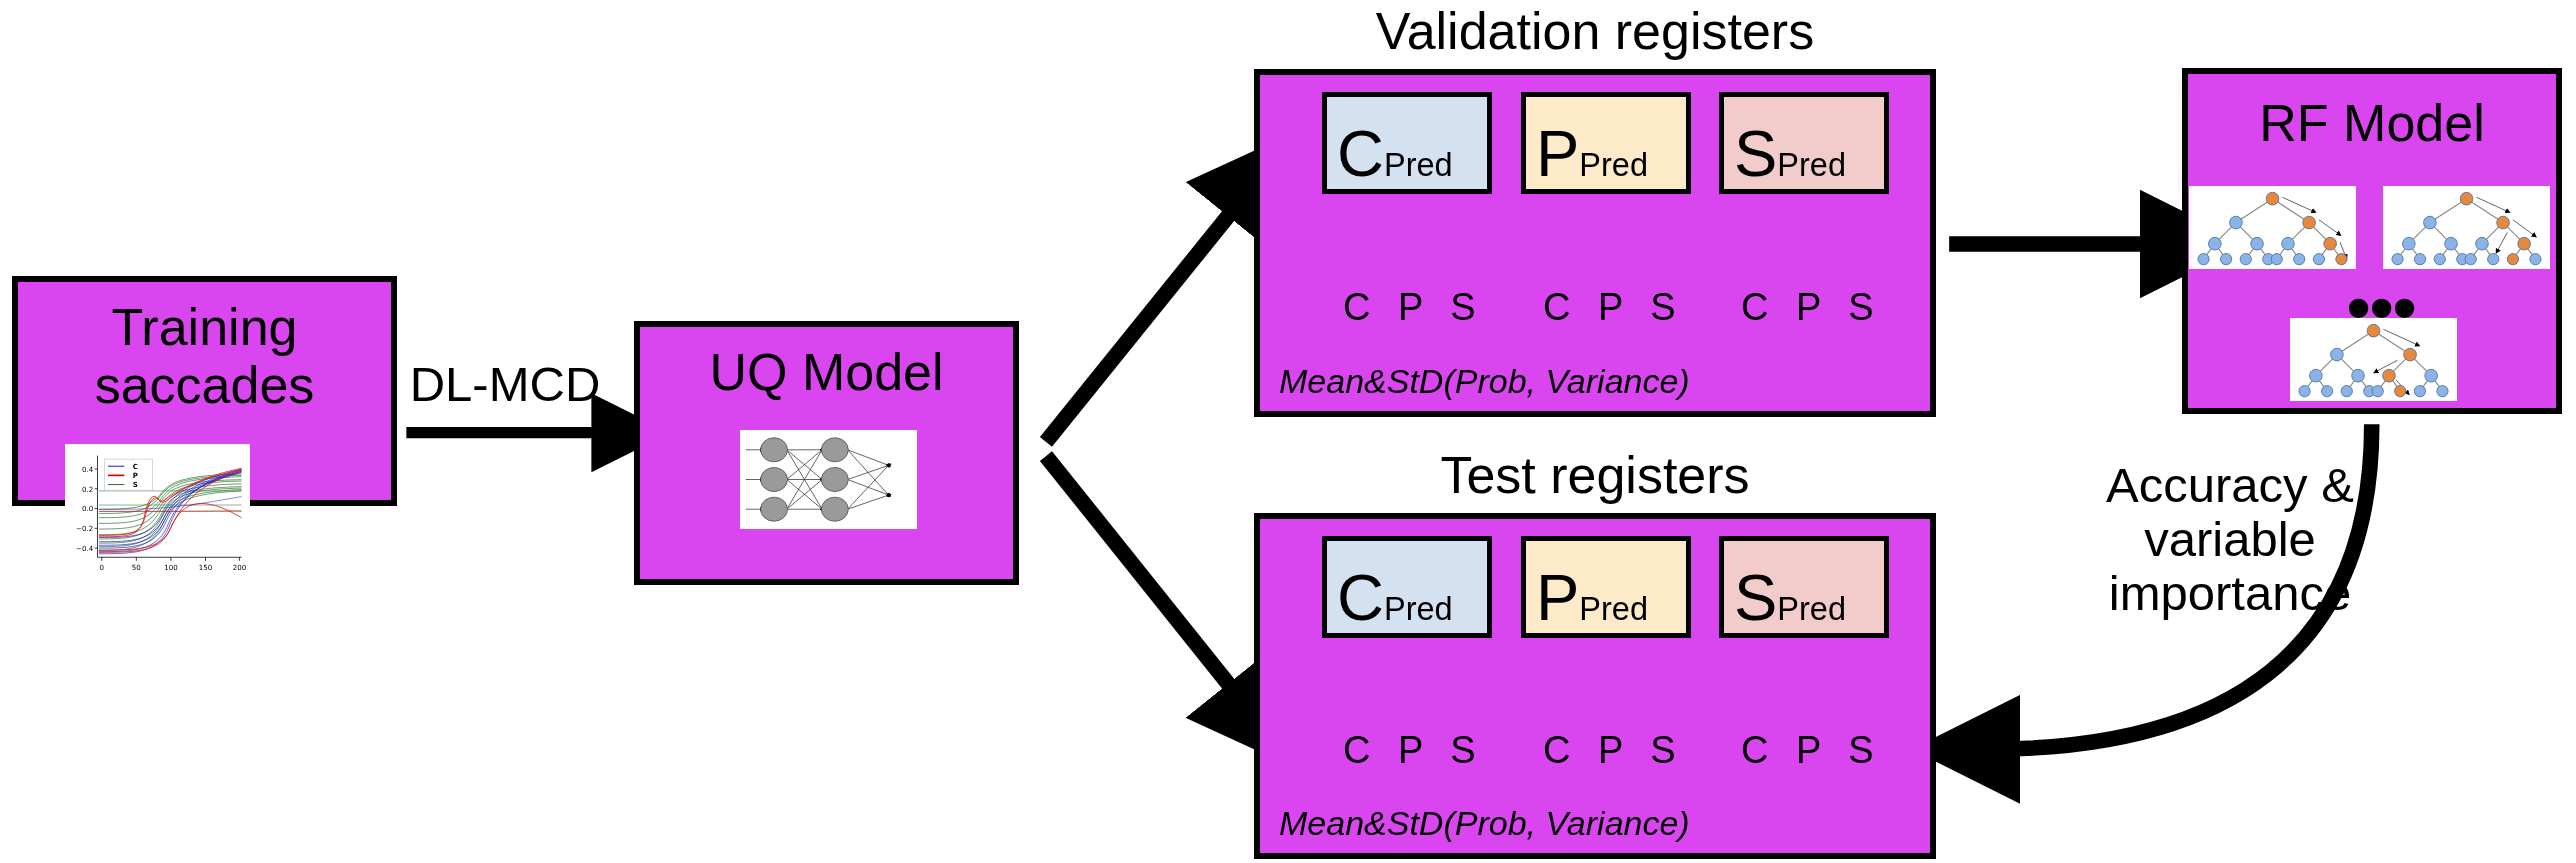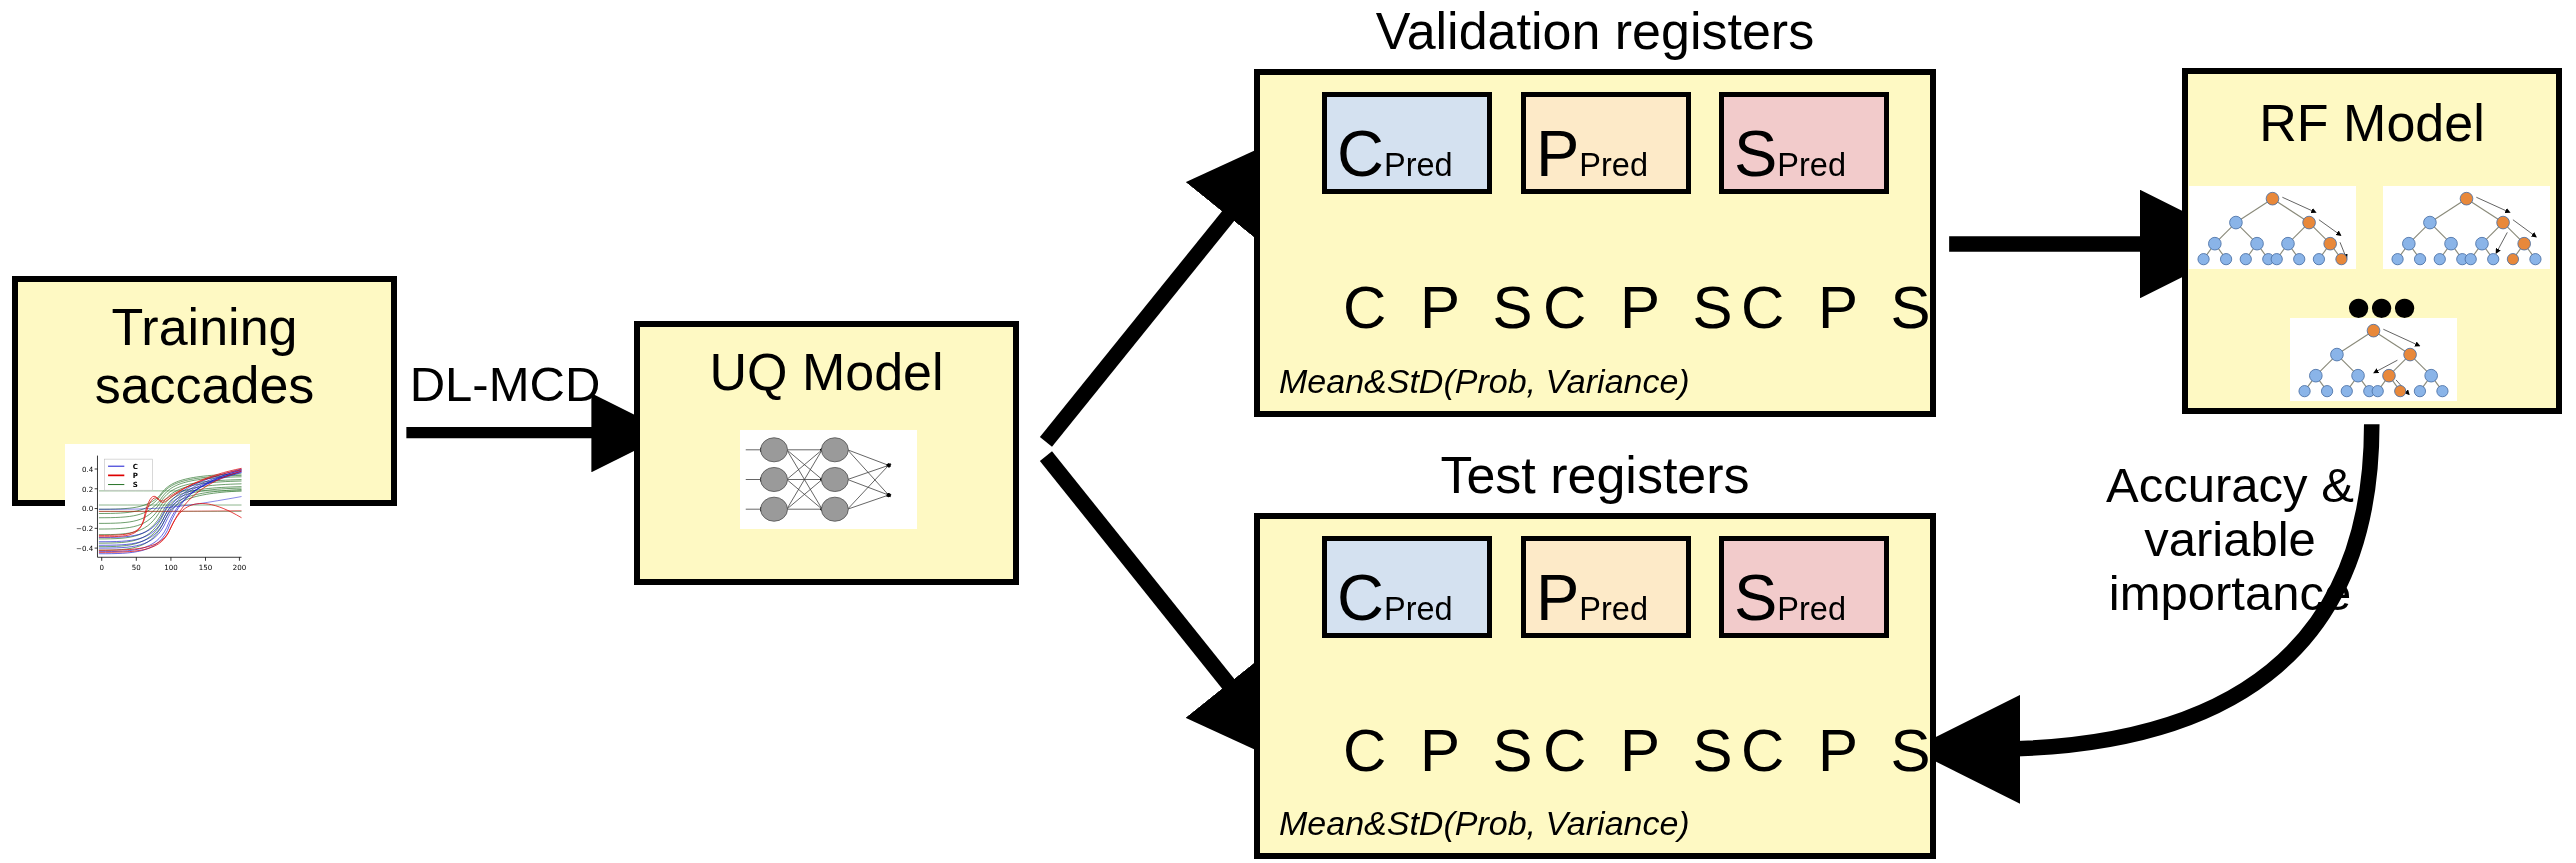--- a/index.html
+++ b/index.html
@@ -1,37 +1,37 @@
 <!DOCTYPE html>
 <html style="font-size:11.3px"><head>
 <meta charset="utf-8">
 <style>
   html,body{margin:0;padding:0;background:#ffffff;}
   body{width:2576px;height:864px;position:relative;overflow:hidden;
        font-family:"Liberation Sans","DejaVu Sans",sans-serif;color:#000;}
   .stage{position:absolute;left:0;top:0;width:2576px;height:864px;}
 
   
-  .box{position:absolute;background:#fef9c3;border:6.4px solid #000;box-sizing:border-box;}
+  .box{position:absolute;background:#d946ef;border:6.4px solid #000;box-sizing:border-box;}
   .boxtitle{position:absolute;left:0;right:0;text-align:center;
             font-size:52px;line-height:58px;white-space:pre-line;}
 
   .caption{position:absolute;text-align:center;font-size:52px;line-height:57px;}
 
   .edgelabel{position:absolute;font-size:49px;line-height:54px;text-align:center;white-space:pre-line;}
 
   
   .reg{position:absolute;border:5.7px solid #000;box-sizing:border-box;}
   .reg .lab{position:absolute;left:10px;bottom:2.8px;font-size:65px;line-height:65px;}
   .reg .lab sub{font-size:32.5px;line-height:32.5px;vertical-align:baseline;}
   .reg-c{background:#d4e1f0;}
   .reg-p{background:#fdeac8;}
   .reg-s{background:#f2cbcb;}
 
-  .cps{position:absolute;font-size:60px;line-height:57px;letter-spacing:8.5px;white-space:nowrap;}
+  .cps{position:absolute;font-size:38px;line-height:57px;letter-spacing:8.5px;white-space:nowrap;}
   .meanstd{position:absolute;font-size:34px;line-height:52px;font-style:italic;font-weight:normal;white-space:nowrap;}
 
   svg.overlay{position:absolute;left:0;top:0;width:2576px;height:864px;pointer-events:none;}
 
   
   .miniplot{position:absolute;background:#ffffff;}
   .treecard{position:absolute;background:#ffffff;}
   .dots{position:absolute;font-size:45px;line-height:45px;letter-spacing:-4.2px;}
   .nnpic{position:absolute;background:#ffffff;}
 </style>

